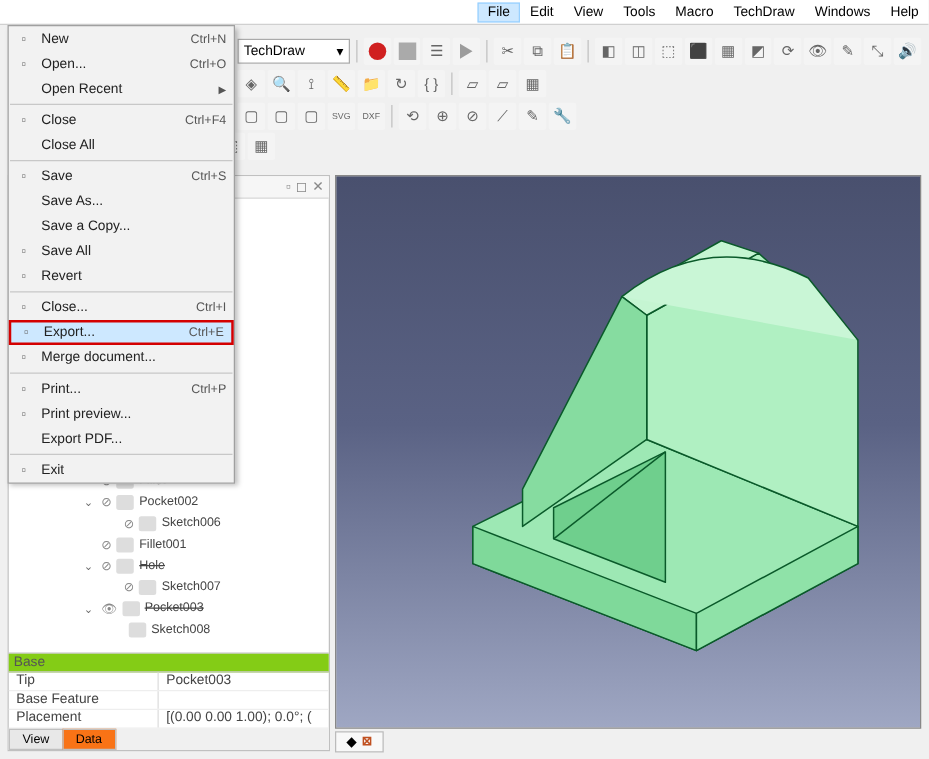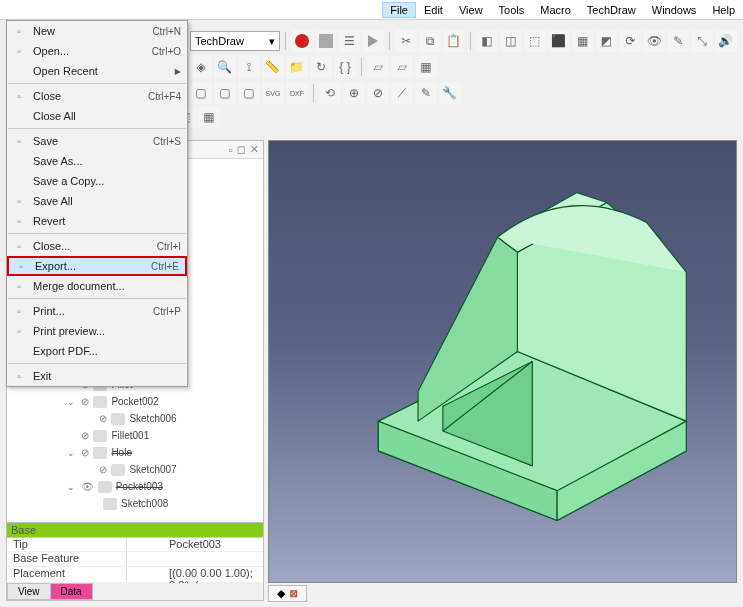--- a/index.html
+++ b/index.html
@@ -39,25 +39,25 @@
 .tree .node .tw { width: 10px; font-size: 9px; color: #666; }
 .tree .node .eye { font-size: 10px; color: #888; }
 .tree .node .nic { width: 14px; height: 12px; background: #ddd; border-radius: 2px; }
 .tree .node .nm { font-size: 10px; }
 .tree .node.d1 { padding-left: 78px; }
 .tree .node.strike .nm { text-decoration: line-through; }
 
 
 .propgrid { height: 78px; border-top: 1px solid #c0c0c0; display: flex; flex-direction: column; }
 .propgrid .hdr { height: 16px; background: #84cc16; display: flex; align-items: center; padding-left: 4px; color: #555; border-bottom: 1px solid #ccc; }
-.propgrid .prow { height: 16px; display: flex; border-bottom: 1px solid #eee; gap: 36px; }
+.propgrid .prow { height: 16px; display: flex; border-bottom: 1px solid #eee; }
 .propgrid .prow .k { width: 120px; padding-left: 6px; border-right: 1px solid #ddd; color: #444; }
 .propgrid .prow .v { flex: 1; padding-left: 6px; color: #444; }
 .propgrid .btabs { height: 18px; display: flex; align-items: flex-end; background: #f0f0f0; }
-.propgrid .btabs .bt { padding: 2px 10px; border: 1px solid #c0c0c0; background: #ec4899; margin-right: -1px; font-size: 10px; }
+.propgrid .btabs .bt { padding: 2px 10px; border: 1px solid #c0c0c0; background: #f97316; margin-right: -1px; font-size: 10px; }
 .propgrid .btabs .bt.inactive { background: #e8e8e8; }
 
 
 .viewport { position: absolute; left: 268px; top: 140px; right: 6px; bottom: 24px; background: linear-gradient(#49506e 0%, #5a6284 45%, #9fa7c3 100%); border: 1px solid #888; }
 .viewport svg { width: 100%; height: 100%; }
 
 
 .docbar { position: absolute; left: 268px; right: 6px; bottom: 6px; height: 16px; display: flex; align-items: center; }
 .docbar .doctab { background: #f8f8f8; border: 1px solid #bbb; padding: 1px 8px; font-size: 10px; display: flex; align-items: center; gap: 4px; }
 .docbar .docclose { color: #c05020; font-weight: bold; font-size: 10px; }

